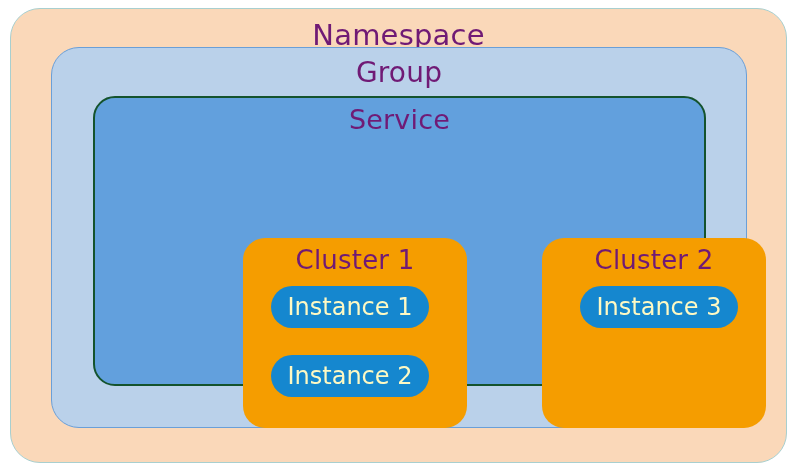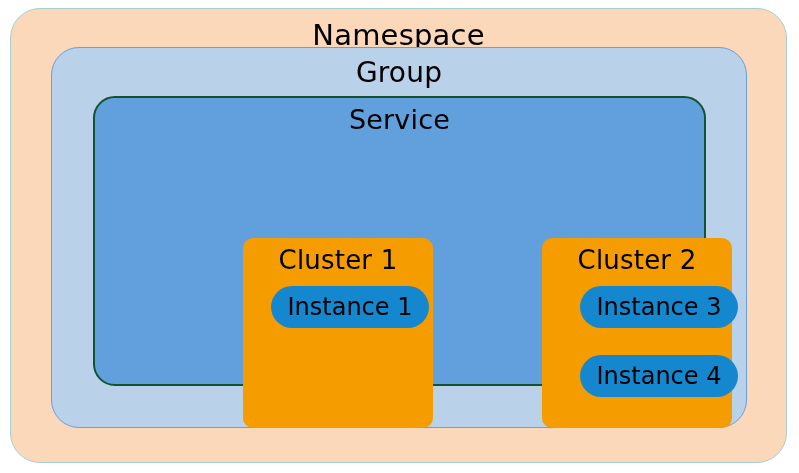--- a/index.html
+++ b/index.html
@@ -58,25 +58,25 @@
     box-sizing: border-box;
     background: #62a0dd;
     border: 2px solid #14532d;
     border-radius: 22px;
   }
 
   
   .cluster-box {
     position: absolute;
     top: 140px;
-    width: 190px;
+    width: 224px;
     height: 190px;
     box-sizing: border-box;
     background: #f59d00;
-    border-radius: 10px;
+    border-radius: 22px;
   }
   .cluster-box.cluster-left  { left: 148px; }
   .cluster-box.cluster-right { left: 447px; }
 
   
   .instance-pill {
     position: absolute;
     width: 158px;
     height: 42px;
     box-sizing: border-box;
@@ -90,21 +90,21 @@
   .instance-pill.pill-row2 { top: 117px; }
   .instance-pill.pill-left  { left: 28px; }
   .instance-pill.pill-right { left: 38px; }
 
   
   .layer-label {
     position: absolute;
     left: 0;
     right: 0;
     text-align: center;
-    color: #000000;
+    color: #701a75;
     font-weight: 400;
     letter-spacing: 0.2px;
     white-space: nowrap;
     pointer-events: none;
   }
   .label-namespace {
     top: 9px;
     font-size: 29px;
   }
   .label-group {
@@ -113,21 +113,21 @@
   }
   .label-service {
     top: 6px;
     font-size: 27px;
   }
   .label-cluster {
     top: 7px;
     font-size: 26px;
   }
   .instance-label {
-    color: #000000;
+    color: #fef9c3;
     font-size: 24px;
     font-weight: 400;
     white-space: nowrap;
     line-height: 1;
   }
 </style>
 </head>
 <body>
 
 <div id="diagram-canvas">
@@ -143,28 +143,28 @@
   <div class="service-layer">
     <div class="layer-label label-service">Service</div>
 
     <div class="cluster-box cluster-left">
       <div class="layer-label label-cluster">Cluster 1</div>
 
       <div class="instance-pill pill-left pill-row1">
         <span class="instance-label">Instance 1</span>
       </div>
 
+      <div class="instance-pill pill-left pill-row2">
+        <span class="instance-label">Instance 2</span>
+      </div>
     </div>
 
     <div class="cluster-box cluster-right">
       <div class="layer-label label-cluster">Cluster 2</div>
 
       <div class="instance-pill pill-right pill-row1">
         <span class="instance-label">Instance 3</span>
       </div>
 
-      <div class="instance-pill pill-right pill-row2">
-        <span class="instance-label">Instance 4</span>
-      </div>
     </div>
 
   </div>
 </div>
 
 </body></html>

